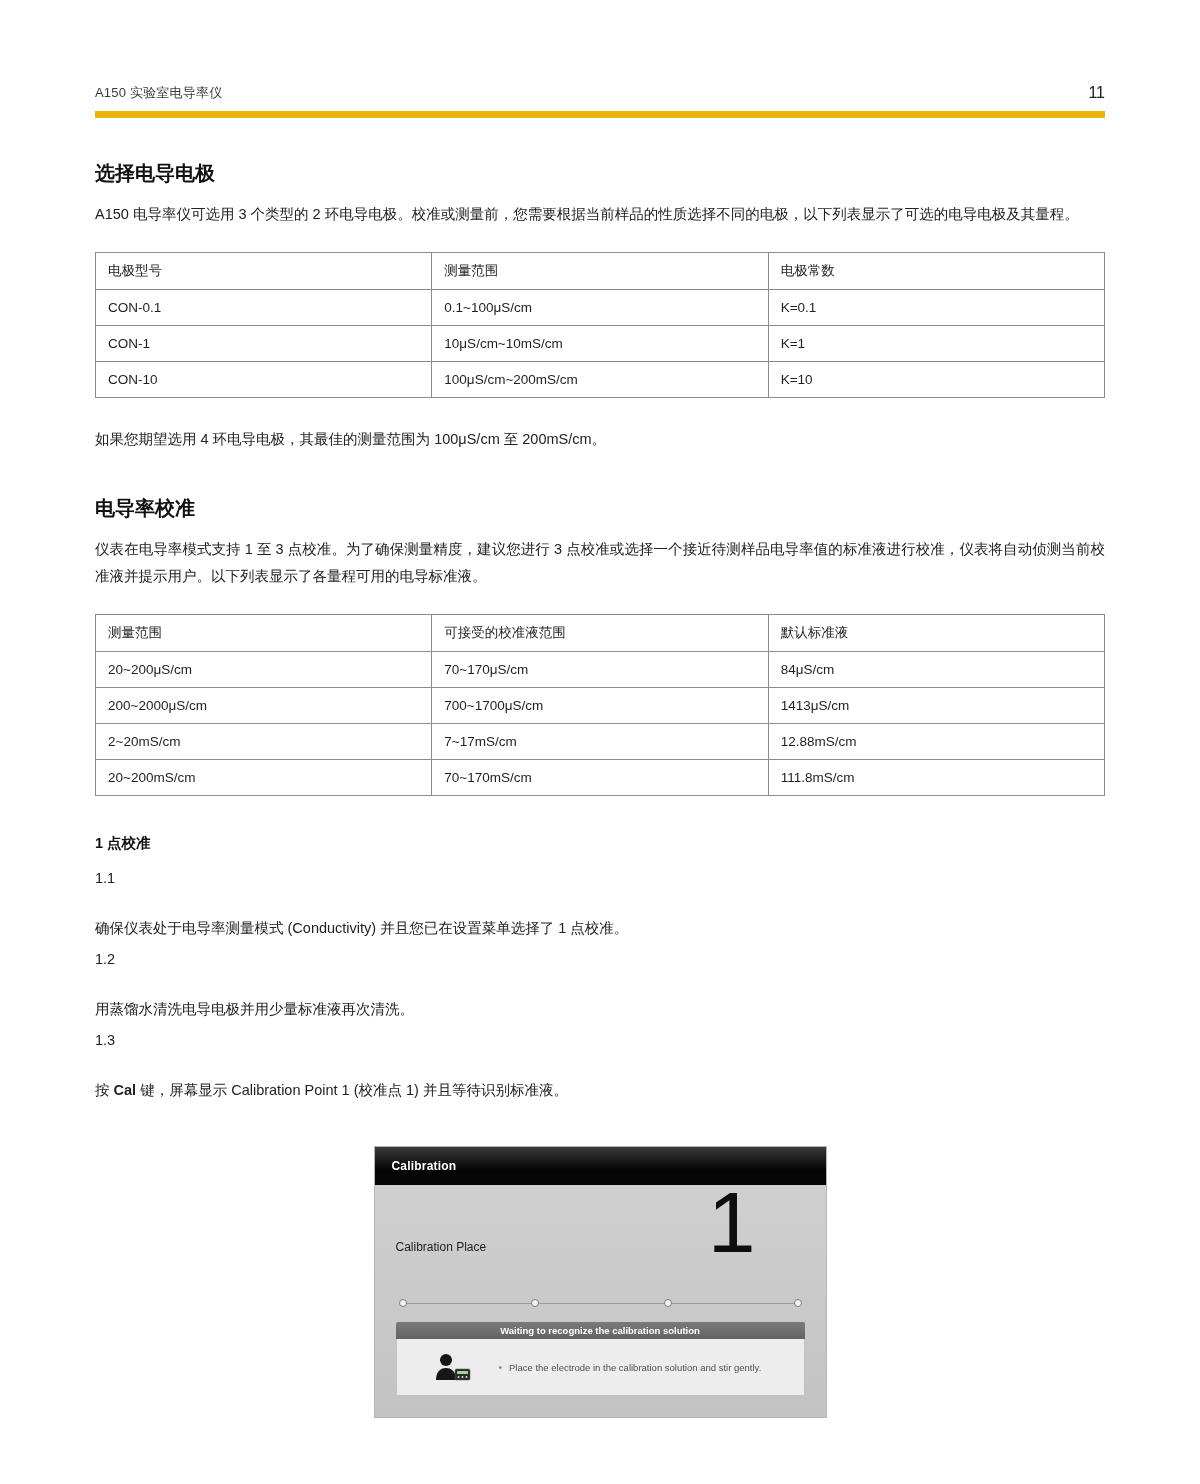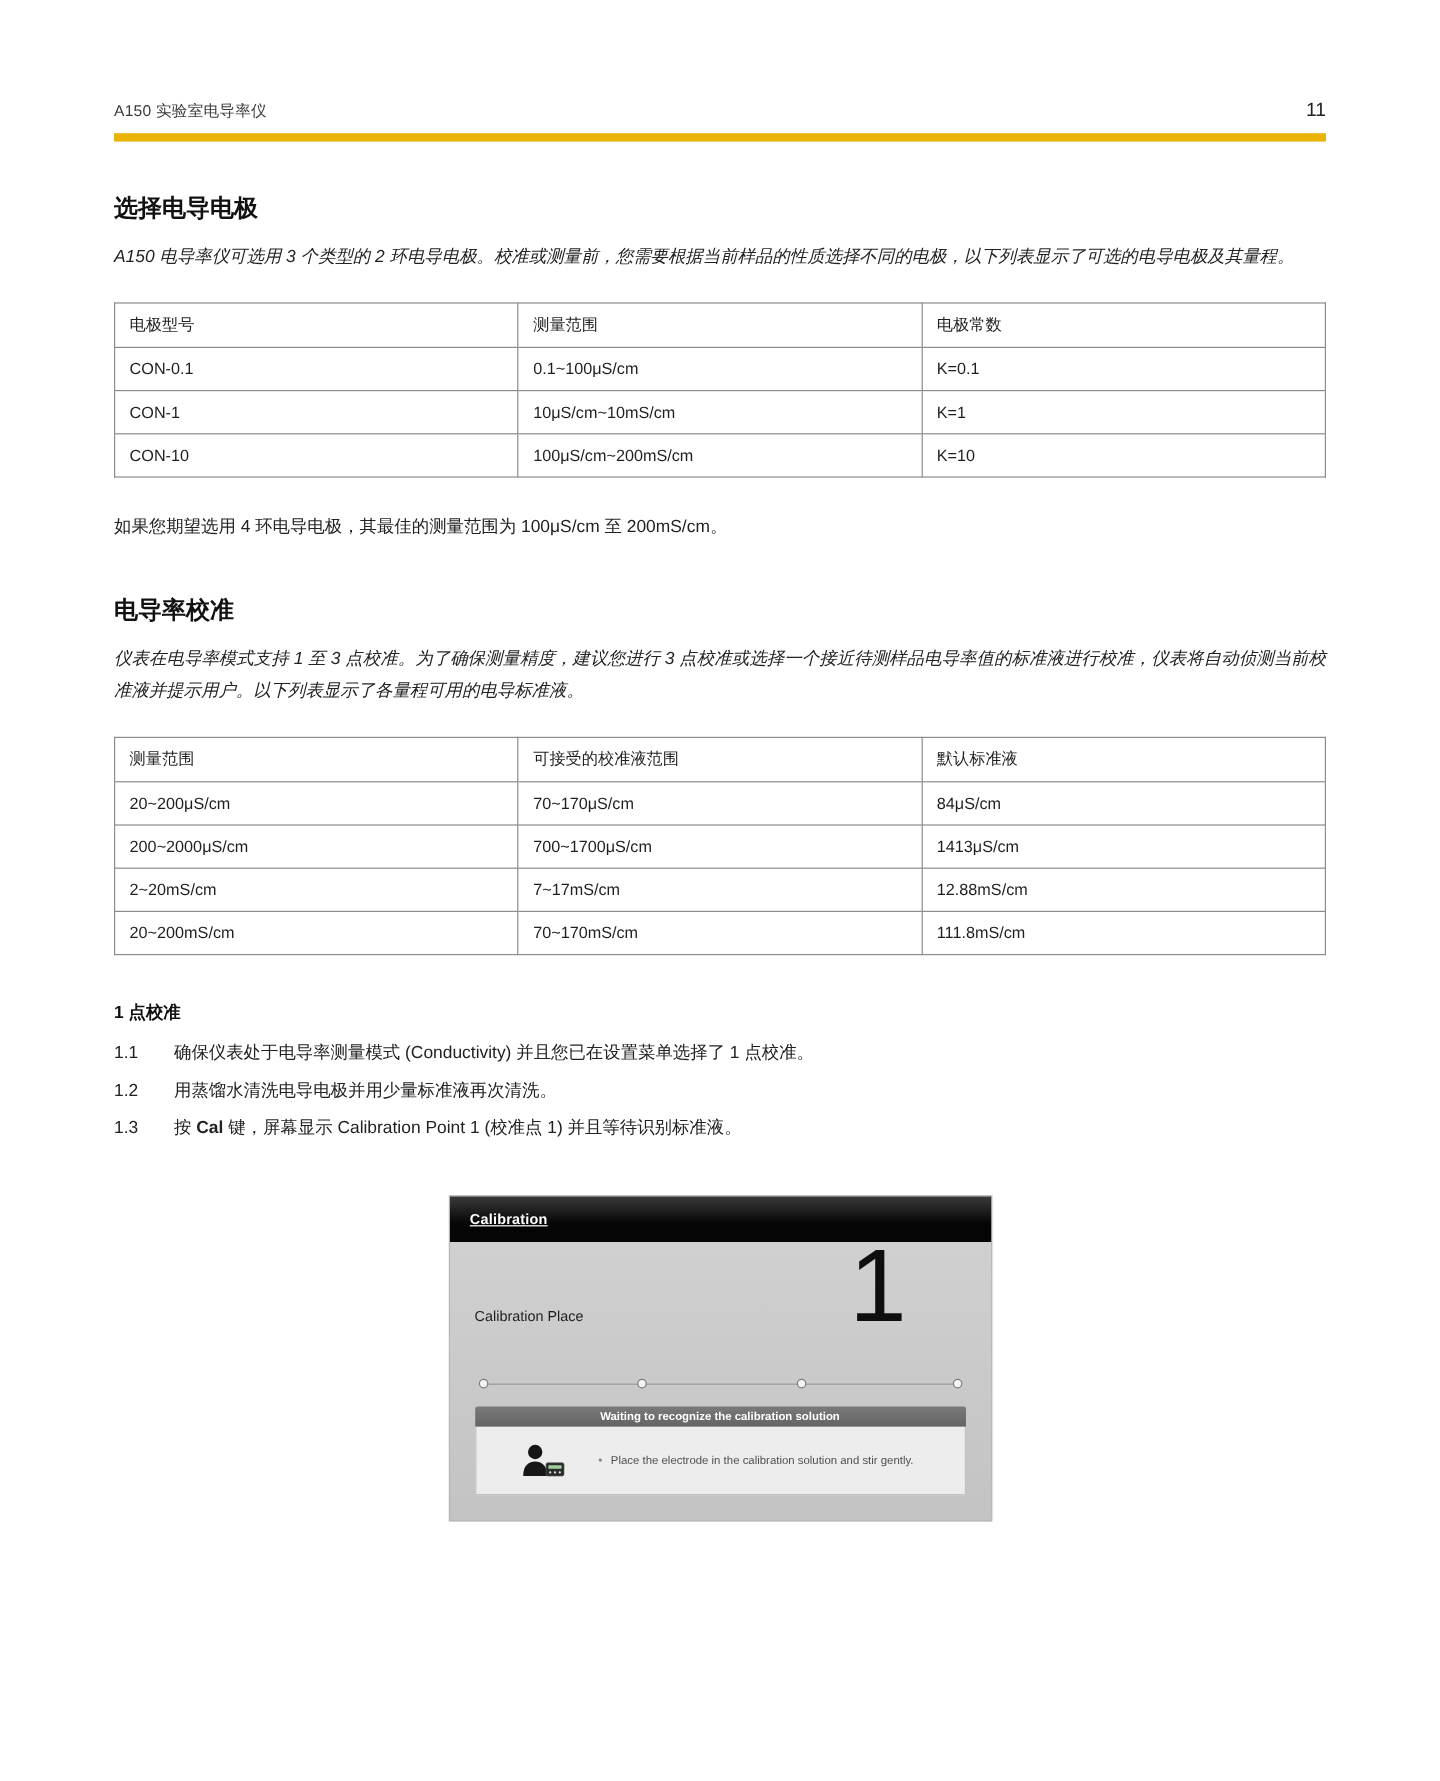--- a/index.html
+++ b/index.html
@@ -44,21 +44,20 @@
     font-weight: bold;
     color: #111;
     margin: 42px 0 14px 0;
   }
   p.body-text {
     font-size: 14.5px;
     line-height: 27px;
     margin: 0;
     text-align: justify;
     color: #222;
-    font-style: italic;
   }
   p.note-text {
     font-size: 14.5px;
     line-height: 27px;
     margin: 28px 0 0 0;
     color: #222;
   }
 
   
   table.spec {
@@ -87,20 +86,21 @@
     font-weight: bold;
     margin: 38px 0 14px 0;
     color: #111;
   }
   .step {
     display: flex;
     font-size: 14.5px;
     line-height: 22px;
     margin: 0 0 9px 0;
     color: #222;
+    flex-direction: column;
   }
   .step .num {
     width: 50px;
     flex: 0 0 50px;
   }
   .step .key-bold {
     font-weight: bold;
     text-align: center;
   }
 
@@ -120,21 +120,20 @@
     background: linear-gradient(#3a3a3a, #050505 60%);
   }
   .ds-header span {
     display: block;
     color: #ffffff;
     font-size: 12px;
     font-weight: bold;
     line-height: 38px;
     padding-left: 17px;
     letter-spacing: 0.2px;
-    text-decoration: underline;
   }
   .ds-callabel {
     position: absolute;
     left: 21px;
     top: 93px;
     font-size: 12px;
     color: #1d1d1d;
   }
   .ds-big {
     position: absolute;

